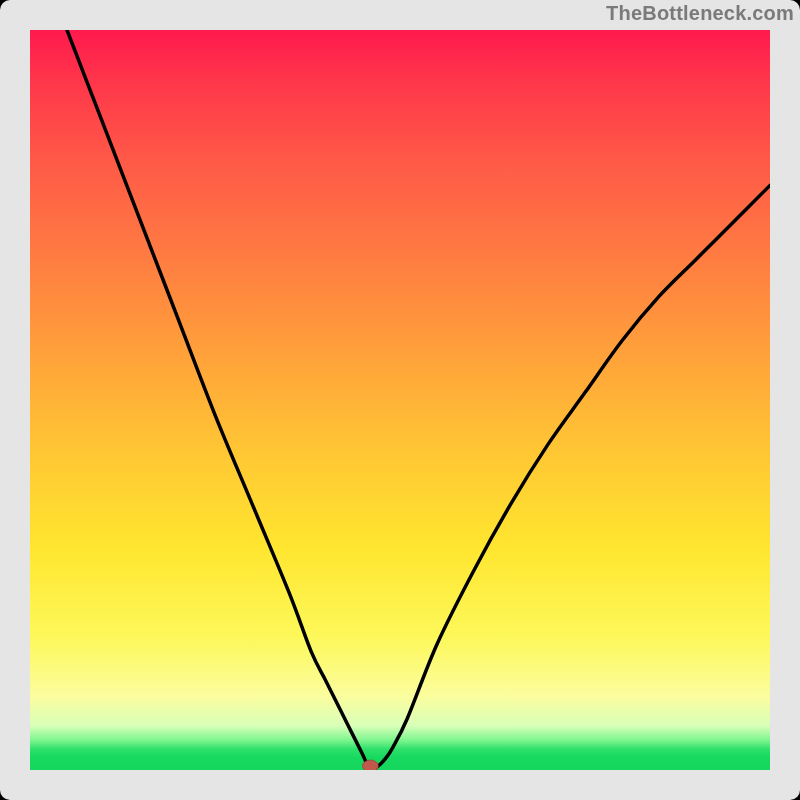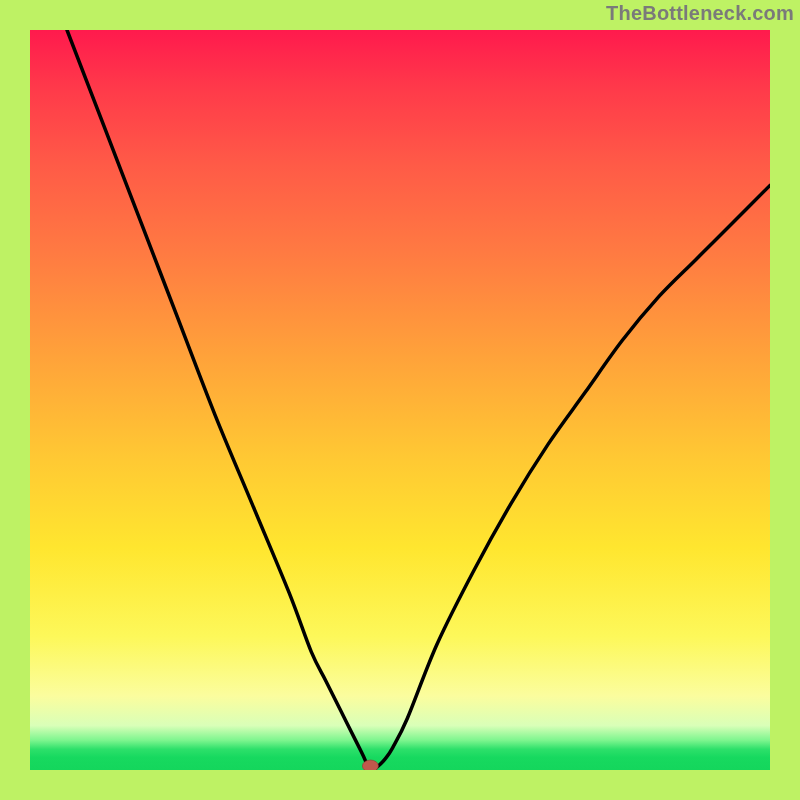--- a/index.html
+++ b/index.html
@@ -8,21 +8,22 @@
     width: 800px;
     height: 800px;
     overflow: hidden;
     background: #000;
     font-family: Arial, Helvetica, sans-serif;
   }
   .frame {
     position: relative;
     width: 800px;
     height: 800px;
-    background: #bef264;
+    background: #e5e5e5;
+    border-radius: 10px;
   }
   .watermark {
     position: absolute;
     top: 2px;
     right: 6px;
     color: #7a7a7a;
     font-size: 20px;
     font-weight: 600;
     letter-spacing: 0.2px;
     user-select: none;

